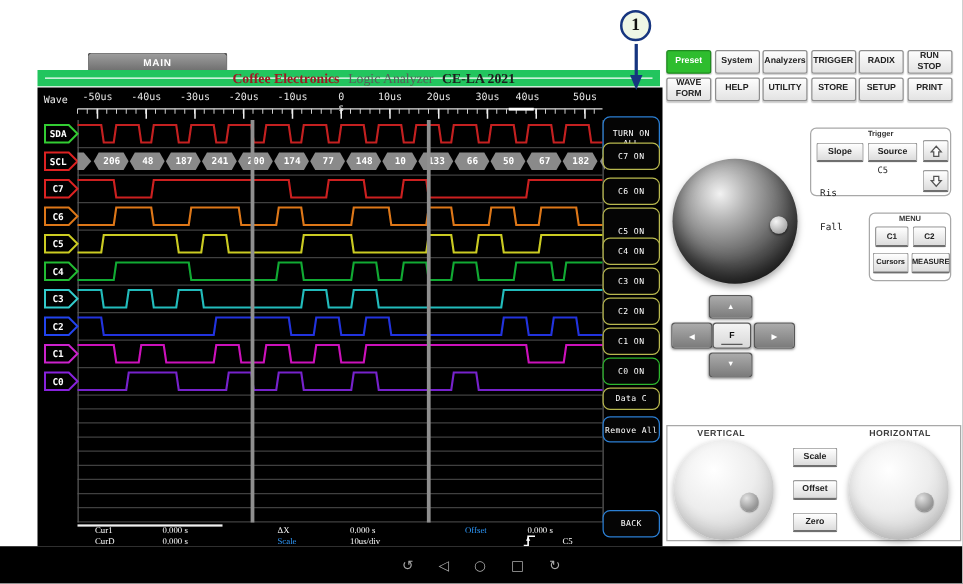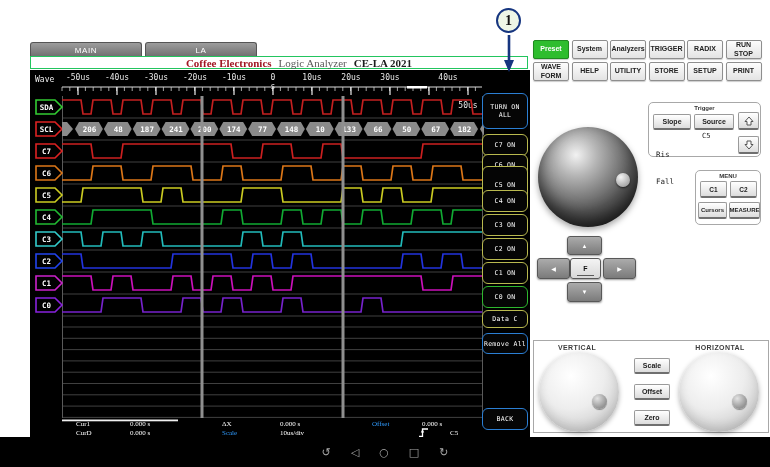--- a/index.html
+++ b/index.html
@@ -3,23 +3,23 @@
 <meta charset="utf-8">
 <style>
   html,body{margin:0;padding:0;background:#fff;}
   #stage{position:relative;width:770px;height:467px;background:#ffffff;overflow:hidden;
          font-family:"Liberation Sans",sans-serif;}
   .abs{position:absolute;}
   .mono{font-family:"DejaVu Sans Mono",monospace;}
   
   .tab{top:42px;height:14px;width:110px;background:linear-gradient(#9d9d9d,#6e6e6e);
        border:1px solid #555;border-bottom:none;border-radius:3px 3px 0 0;color:#fff;
-       font-size:8px;font-weight:normal;letter-spacing:.6px;display:flex;align-items:center;justify-content:center;}
-  
-  #title-bar{left:30px;top:56px;width:498px;height:13px;background:#fff;border:1px solid #22c55e;
+       font-size:8px;font-weight:bold;letter-spacing:.6px;display:flex;align-items:center;justify-content:center;margin-left:40px;}
+  
+  #title-bar{left:30px;top:56px;width:498px;height:13px;background:#fff;border:6px solid #22c55e;
              display:flex;align-items:center;justify-content:center;gap:7px;
              font-family:"Liberation Serif",serif;font-size:11px;padding-left:40px;box-sizing:border-box;}
   #title-brand{color:#a01622;font-weight:bold;}
   #title-app{color:#5a5a5a;}
   #title-model{color:#1d1d1d;font-weight:bold;}
   
   #screen{left:30px;top:70px;width:500px;height:367px;background:#000;}
   #wave-label{left:5px;top:5px;color:#eee;font-size:8px;}
   #bus-label{left:452px;top:6px;width:46px;text-align:center;color:#eee;font-size:8px;letter-spacing:1px;margin-top:42px;}
   .time-lab{position:absolute;top:3px;transform:translateX(-50%);color:#e8e8e8;font-size:8px;}
@@ -74,42 +74,41 @@
   #callout-circle{left:496px;top:8px;width:25px;height:25px;border-radius:50%;border:2.5px solid #16357f;
            background:#eef6e6;display:flex;align-items:center;justify-content:center;
            font-family:"Liberation Serif",serif;font-size:14px;font-weight:bold;color:#111;box-sizing:border-box;}
 </style>
 </head>
 <body>
 
 <div id="stage">
 
   <div class="abs tab" style="left:30px;">MAIN</div>
-  <div class="abs tab" style="left:145px;">LA</div>
 
   <div class="abs" id="title-bar">
     <span id="title-brand">Coffee Electronics</span>
     <span id="title-app">Logic Analyzer</span>
     <span id="title-model">CE-LA 2021</span>
   </div>
 
   <div class="abs" id="screen">
     <div class="abs mono" id="wave-label">Wave</div>
     <div class="abs mono" id="time-axis-labels">
         <span class="time-lab" style="left: 48px;">-50us</span>
         <span class="time-lab" style="left: 87px;">-40us</span>
         <span class="time-lab" style="left: 126px;">-30us</span>
         <span class="time-lab" style="left: 165px;">-20us</span>
         <span class="time-lab" style="left: 204px;">-10us</span>
         <span class="time-lab" style="left: 243px;">0 s</span>
         <span class="time-lab" style="left: 282px;">10us</span>
         <span class="time-lab" style="left: 321px;">20us</span>
         <span class="time-lab" style="left: 360px;">30us</span>
-        <span class="time-lab" style="left: 418px;">40us</span>
-        <span class="time-lab" style="left: 438px; margin-top: 28px;">50us</span>
+        <span class="time-lab" style="left: 392px;">40us</span>
+        <span class="time-lab" style="left: 438px;">50us</span>
       </div>
     <div class="abs mono" id="bus-label">BUS C</div>
 
     <svg class="abs" id="wave-svg" width="500" height="338" viewBox="0 0 500 338">
         <line x1="32" y1="1" x2="452" y2="1" stroke="#ddd" stroke-width="1"></line>
         <line x1="32" y1="1" x2="32" y2="5" stroke="#cfcfcf" stroke-width="0.8"></line>
         <line x1="39.8" y1="1" x2="39.8" y2="5" stroke="#cfcfcf" stroke-width="0.8"></line>
         <line x1="47.599999999999994" y1="1" x2="47.599999999999994" y2="5" stroke="#cfcfcf" stroke-width="0.8"></line>
         <line x1="55.39999999999999" y1="1" x2="55.39999999999999" y2="5" stroke="#cfcfcf" stroke-width="0.8"></line>
         <line x1="63.19999999999999" y1="1" x2="63.19999999999999" y2="5" stroke="#cfcfcf" stroke-width="0.8"></line>
@@ -294,22 +293,22 @@
           </g>
           <path d="M32,226 L71.0,226 L73.0,212 L111.0,212 L113.0,226 L151.0,226 L153.0,212 L171.0,212 L173.0,226 L191.0,226 L193.0,212 L211.0,212 L213.0,226 L251.0,226 L253.0,212 L271.0,212 L273.0,226 L331.0,226 L333.0,212 L351.0,212 L353.0,226 L452,226" stroke="#7722cc" stroke-width="1.7" fill="none"></path>
         </g>
         <rect x="170.5" y="10" width="3" height="322" fill="#8f8f8f"></rect>
         <rect x="311.5" y="10" width="3" height="322" fill="#8f8f8f"></rect>
         <rect x="32" y="333.5" width="116" height="1.8" fill="#f0f0f0"></rect>
       </svg>
 
     <div id="side-buttons">
         <div class="side-btn abs" style="top: 23px; height: 36px; border-color: rgb(43, 127, 212);">TURN ON ALL</div>
-        <div class="side-btn abs" style="top: 64px; height: 22px; border-color: rgb(185, 185, 79);">C7 ON</div>
-        <div class="side-btn abs" style="top: 84px; height: 22px; border-color: rgb(185, 185, 79);">C6 ON</div>
+        <div class="side-btn abs" style="top: 44px; height: 22px; border-color: rgb(185, 185, 79);">C7 ON</div>
+        <div class="side-btn abs" style="top: 72px; height: 22px; border-color: rgb(185, 185, 79);">C6 ON</div>
         <div class="side-btn abs" style="top: 96px; height: 38px; border-color: rgb(185, 185, 79);">C5 ON</div>
         <div class="side-btn abs" style="top: 120px; height: 22px; border-color: rgb(185, 185, 79);">C4 ON</div>
         <div class="side-btn abs" style="top: 144px; height: 22px; border-color: rgb(185, 185, 79);">C3 ON</div>
         <div class="side-btn abs" style="top: 168px; height: 22px; border-color: rgb(185, 185, 79);">C2 ON</div>
         <div class="side-btn abs" style="top: 192px; height: 22px; border-color: rgb(185, 185, 79);">C1 ON</div>
         <div class="side-btn abs" style="top: 216px; height: 22px; border-color: rgb(46, 184, 46);">C0 ON</div>
         <div class="side-btn abs" style="top: 240px; height: 18px; border-color: rgb(185, 185, 79);">Data C</div>
         <div class="side-btn abs" style="top: 263px; height: 21px; border-color: rgb(43, 127, 212);">Remove All</div>
       </div>
 

